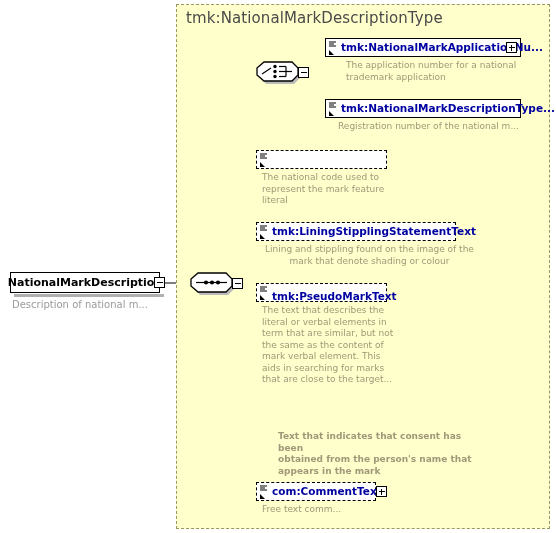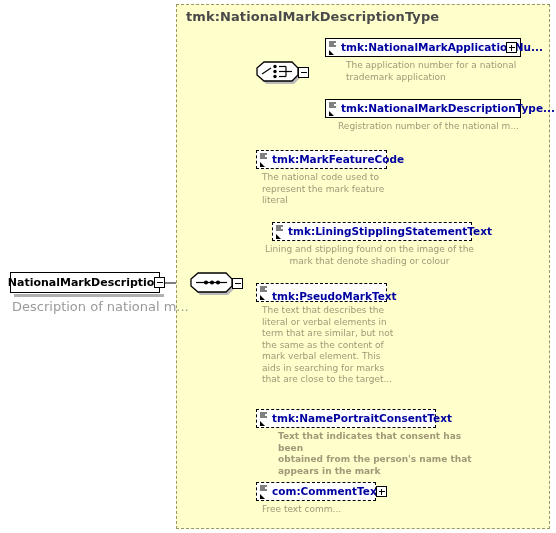--- a/index.html
+++ b/index.html
@@ -17,22 +17,22 @@
     position:absolute;
     left:176px;top:4px;
     width:374px;height:525px;
     background:#ffffcc;
     border:1px dashed #999966;
     box-sizing:border-box;
   }
   .type-title{
     position:absolute;
     left:186px;top:9px;
-    font-size:13px;
-    font-weight:bold;
+    font-size:15px;
+    font-weight:normal;
     color:#4a4a4a;
     letter-spacing:.1px;
     white-space:nowrap;
   }
 
   
   .node{
     position:absolute;
     box-sizing:border-box;
     background:#ffffff;
@@ -94,21 +94,21 @@
     background:#fff;
     box-sizing:border-box;
     display:flex;align-items:center;justify-content:center;
   }
   .root-node .rshadow{
     position:absolute;left:3px;top:21px;width:150px;height:3px;background:#b0b0b0;z-index:-1;
   }
   .root-label{font-size:11px;font-weight:bold;color:#000;}
   .root-doc{
     position:absolute;left:12px;top:299px;
-    font-size:13px;color:#9a9a9a;
+    font-size:10px;color:#9a9a9a;
   }
 
   
   .compositor{position:absolute;}
   .compositor svg{display:block;}
 
   
   .lines{position:absolute;left:0;top:0;width:556px;height:533px;pointer-events:none;}
 </style>
 </head>
@@ -205,27 +205,26 @@
   <div class="doc" style="left:338px;top:121px;width:220px;">Registration number of the national m...</div>
 
   <div class="node dashed" style="left:256px;top:150px;width:131px;">
     <span class="shadow"></span>
     <svg class="el-icon" viewBox="0 0 10 16">
       <line x1="1" y1="2" x2="8" y2="2" stroke="#000" stroke-width="1"></line>
       <line x1="1" y1="4" x2="6" y2="4" stroke="#000" stroke-width="1"></line>
       <line x1="1" y1="6" x2="8" y2="6" stroke="#000" stroke-width="1"></line>
       <path d="M1 15 L1 10 L6 15 Z" fill="#000"></path>
     </svg>
-    <span class="node-label">tmk:MarkFeatureCode</span>
   </div>
   <div class="doc" style="left:262px;top:172px;width:150px;">The national code used to
 represent the mark feature
 literal</div>
 
-  <div class="node dashed" style="left:272px;top:222px;width:200px;">
+  <div class="node dashed" style="left:256px;top:222px;width:200px;">
     <span class="shadow"></span>
     <svg class="el-icon" viewBox="0 0 10 16">
       <line x1="1" y1="2" x2="8" y2="2" stroke="#000" stroke-width="1"></line>
       <line x1="1" y1="4" x2="6" y2="4" stroke="#000" stroke-width="1"></line>
       <line x1="1" y1="6" x2="8" y2="6" stroke="#000" stroke-width="1"></line>
       <path d="M1 15 L1 10 L6 15 Z" fill="#000"></path>
     </svg>
     <span class="node-label">tmk:LiningStipplingStatementText</span>
   </div>
   <div class="doc" style="left:262px;top:244px;width:215px;text-align:center;">Lining and stippling found on the image of the
@@ -242,30 +241,20 @@
     <span class="node-label">tmk:PseudoMarkText</span>
   </div>
   <div class="doc" style="left:262px;top:305px;width:155px;">The text that describes the
 literal or verbal elements in
 term that are similar, but not
 the same as the content of
 mark verbal element. This
 aids in searching for marks
 that are close to the target...</div>
 
-  <div class="node dashed" style="left:256px;top:409px;width:180px;">
-    <span class="shadow"></span>
-    <svg class="el-icon" viewBox="0 0 10 16">
-      <line x1="1" y1="2" x2="8" y2="2" stroke="#000" stroke-width="1"></line>
-      <line x1="1" y1="4" x2="6" y2="4" stroke="#000" stroke-width="1"></line>
-      <line x1="1" y1="6" x2="8" y2="6" stroke="#000" stroke-width="1"></line>
-      <path d="M1 15 L1 10 L6 15 Z" fill="#000"></path>
-    </svg>
-    <span class="node-label">tmk:NamePortraitConsentText</span>
-  </div>
   <div class="doc" style="left:278px;top:431px;width:210px;font-weight:bold;">Text that indicates that consent has been
 obtained from the person's name that
 appears in the mark</div>
 
   <div class="node dashed" style="left:256px;top:482px;width:120px;">
     <span class="shadow"></span>
     <svg class="el-icon" viewBox="0 0 10 16">
       <line x1="1" y1="2" x2="8" y2="2" stroke="#000" stroke-width="1"></line>
       <line x1="1" y1="4" x2="6" y2="4" stroke="#000" stroke-width="1"></line>
       <line x1="1" y1="6" x2="8" y2="6" stroke="#000" stroke-width="1"></line>

